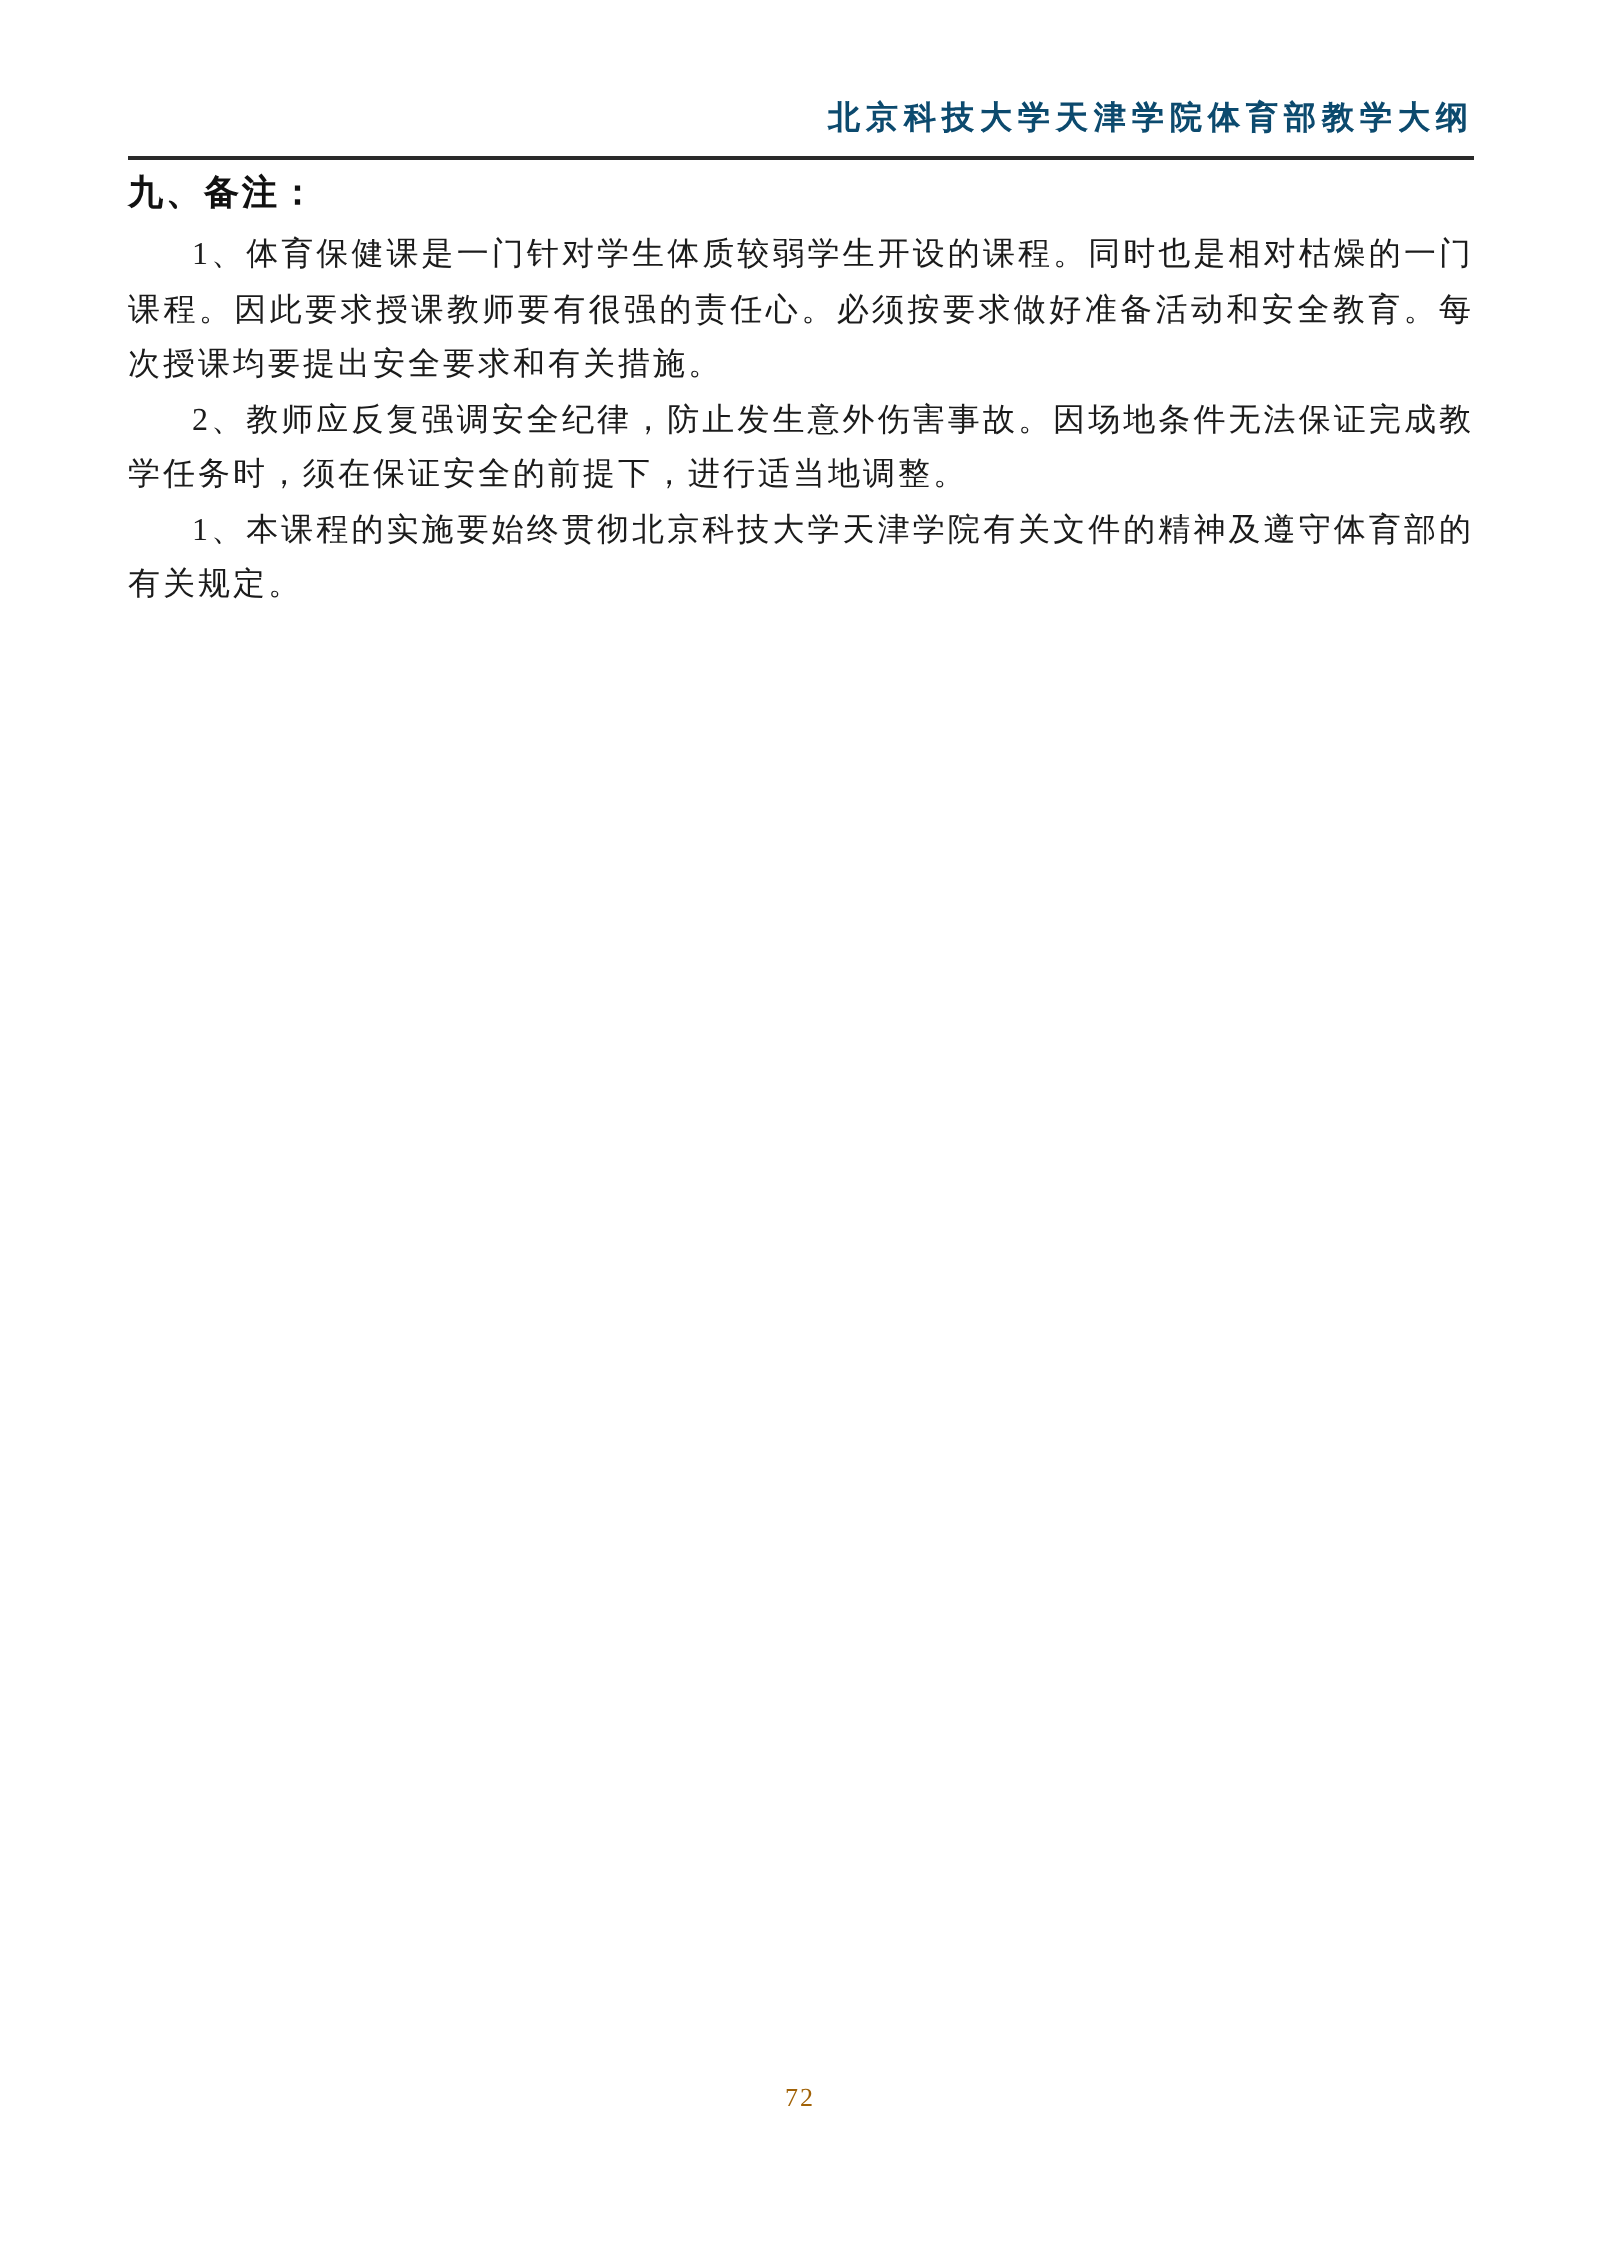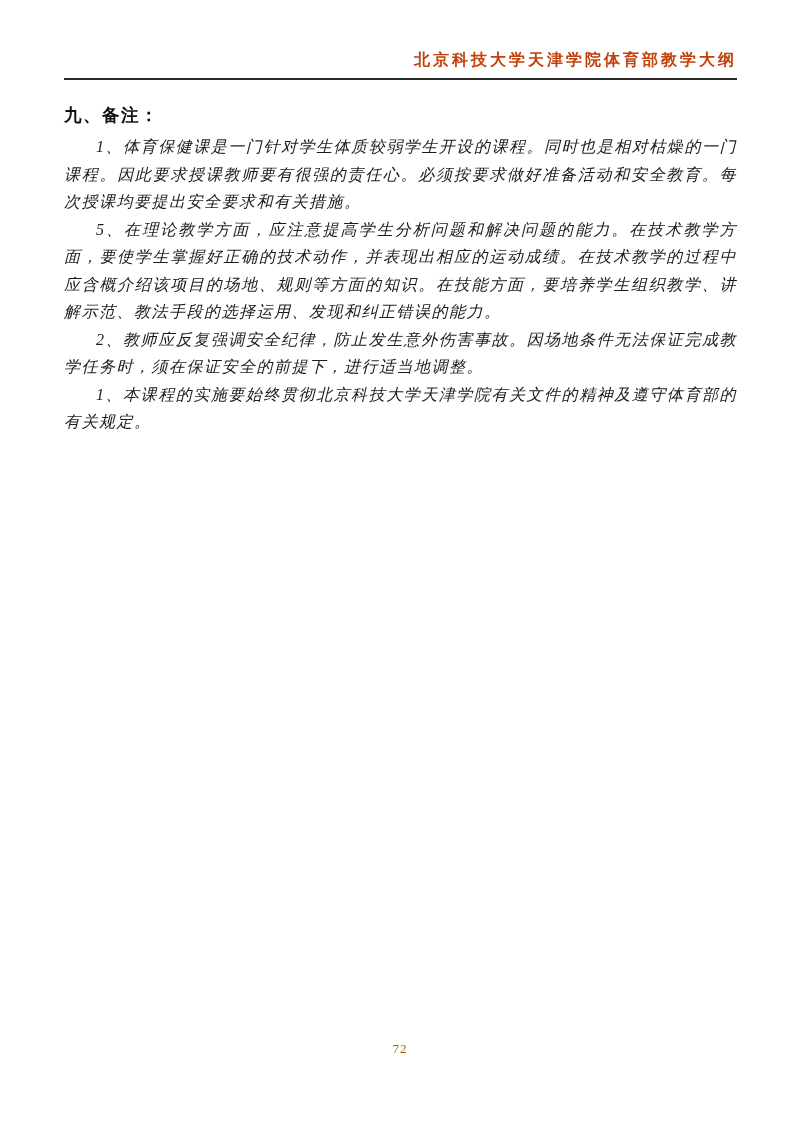--- a/index.html
+++ b/index.html
@@ -25,32 +25,31 @@
   }
   .doc-header {
     text-align: right;
     font-weight: bold;
     font-size: 16px;
     letter-spacing: 3px;
     line-height: 20px;
     padding-bottom: 8px;
     border-bottom: 2px solid #2a2a2a;
     font-family: "Liberation Sans", "DejaVu Sans", sans-serif;
-    color: #c2410c;
+    color: #0c4a6e;
   }
   .section-title {
     font-weight: bold;
     font-size: 17.5px;
     letter-spacing: 1.5px;
-    margin: 23px 0 6px 0;
+    margin: 4px 0 6px 0;
     color: #111111;
   }
   .doc-body {
     margin-top: 4px;
-    font-style: italic;
   }
   .para {
     font-size: 16px;
     line-height: 27.5px;
     letter-spacing: 1.5px;
     text-align: justify;
     text-indent: 2em;
     margin: 0;
     color: #1b1b1b;
   }
@@ -67,19 +66,18 @@
 </style>
 </head>
 <body>
 
 <div class="page">
   <div class="content">
     <div class="doc-header">北京科技大学天津学院体育部教学大纲</div>
     <div class="section-title">九、备注：</div>
     <div class="doc-body">
         <p class="para">1、体育保健课是一门针对学生体质较弱学生开设的课程。同时也是相对枯燥的一门课程。因此要求授课教师要有很强的责任心。必须按要求做好准备活动和安全教育。每次授课均要提出安全要求和有关措施。</p>
-        <p class="para">5、在理论教学方面，应注意提高学生分析问题和解决问题的能力。在技术教学方面，要使学生掌握好正确的技术动作，并表现出相应的运动成绩。在技术教学的过程中应含概介绍该项目的场地、规则等方面的知识。在技能方面，要培养学生组织教学、讲解示范、教法手段的选择运用、发现和纠正错误的能力。</p>
         <p class="para">2、教师应反复强调安全纪律，防止发生意外伤害事故。因场地条件无法保证完成教学任务时，须在保证安全的前提下，进行适当地调整。</p>
         <p class="para">1、本课程的实施要始终贯彻北京科技大学天津学院有关文件的精神及遵守体育部的有关规定。</p>
       </div>
   </div>
   <div class="page-number">72</div>
 </div>
 
 </body></html>

